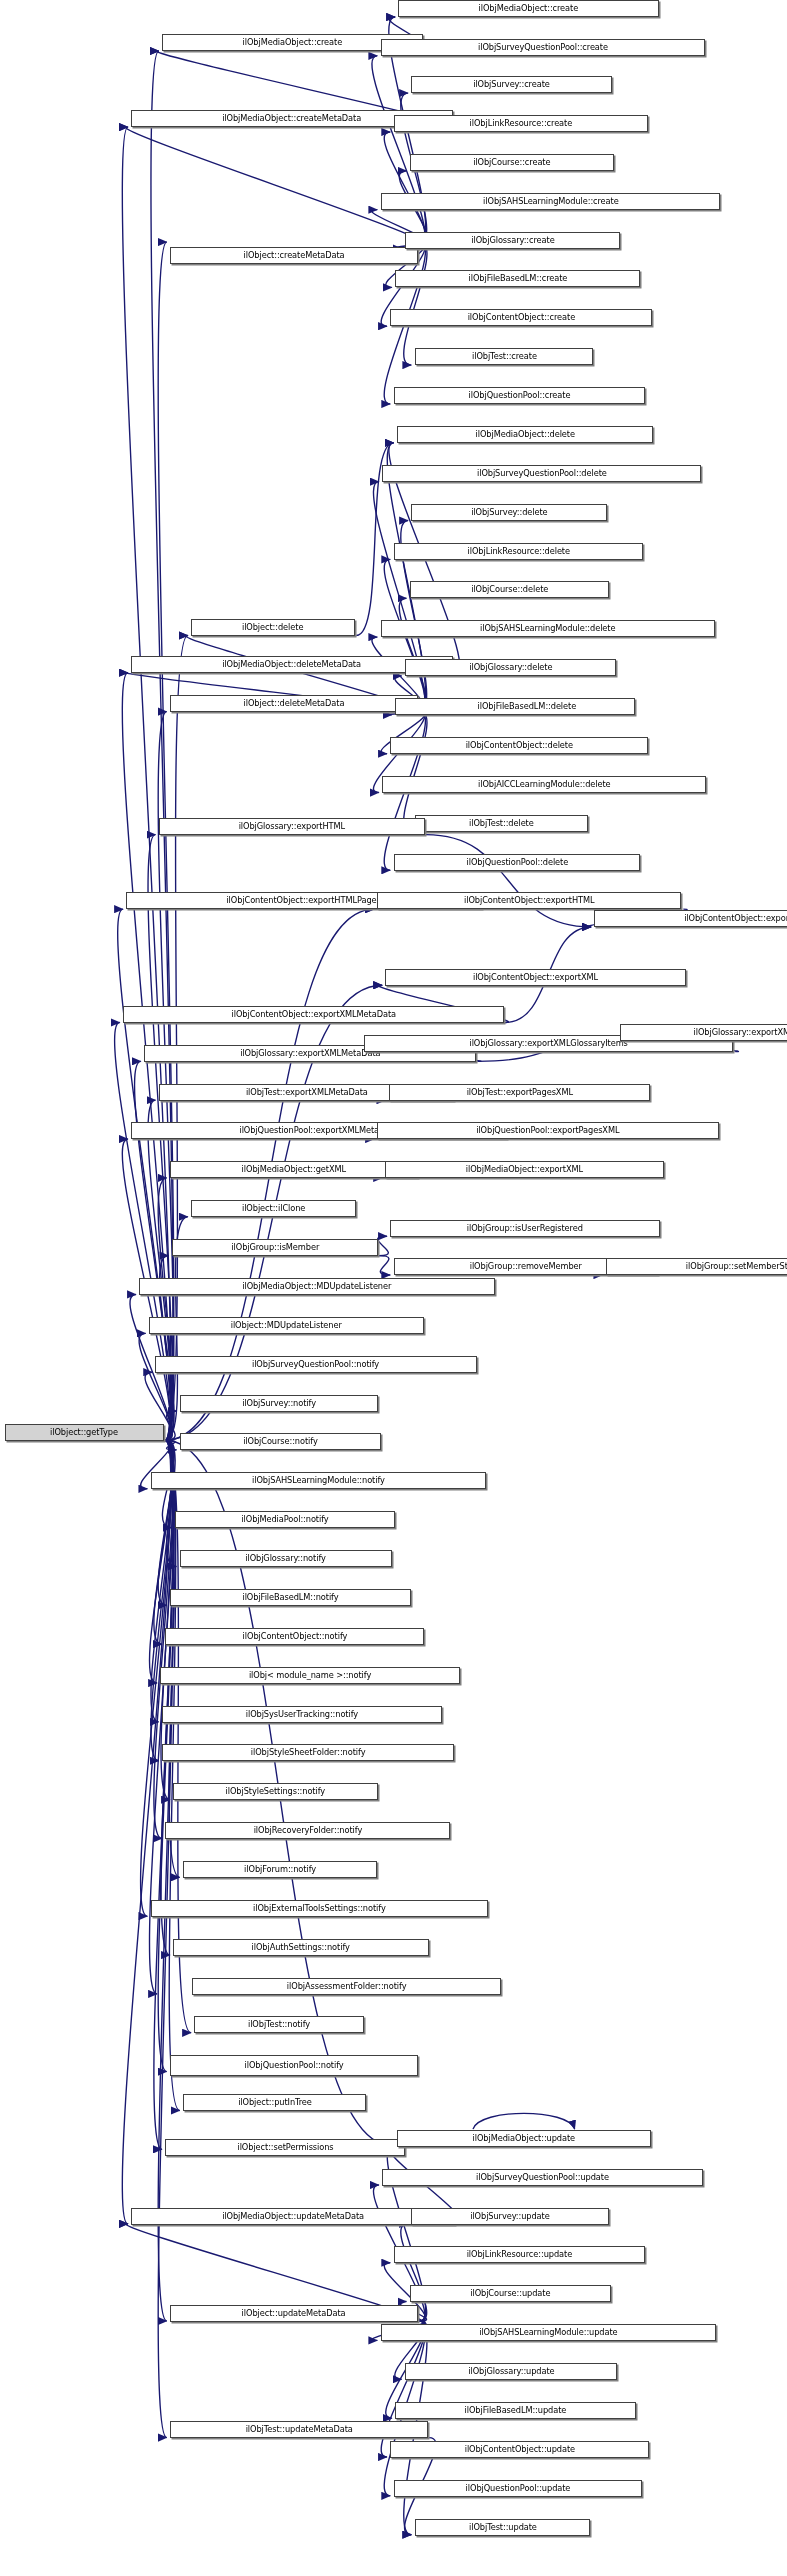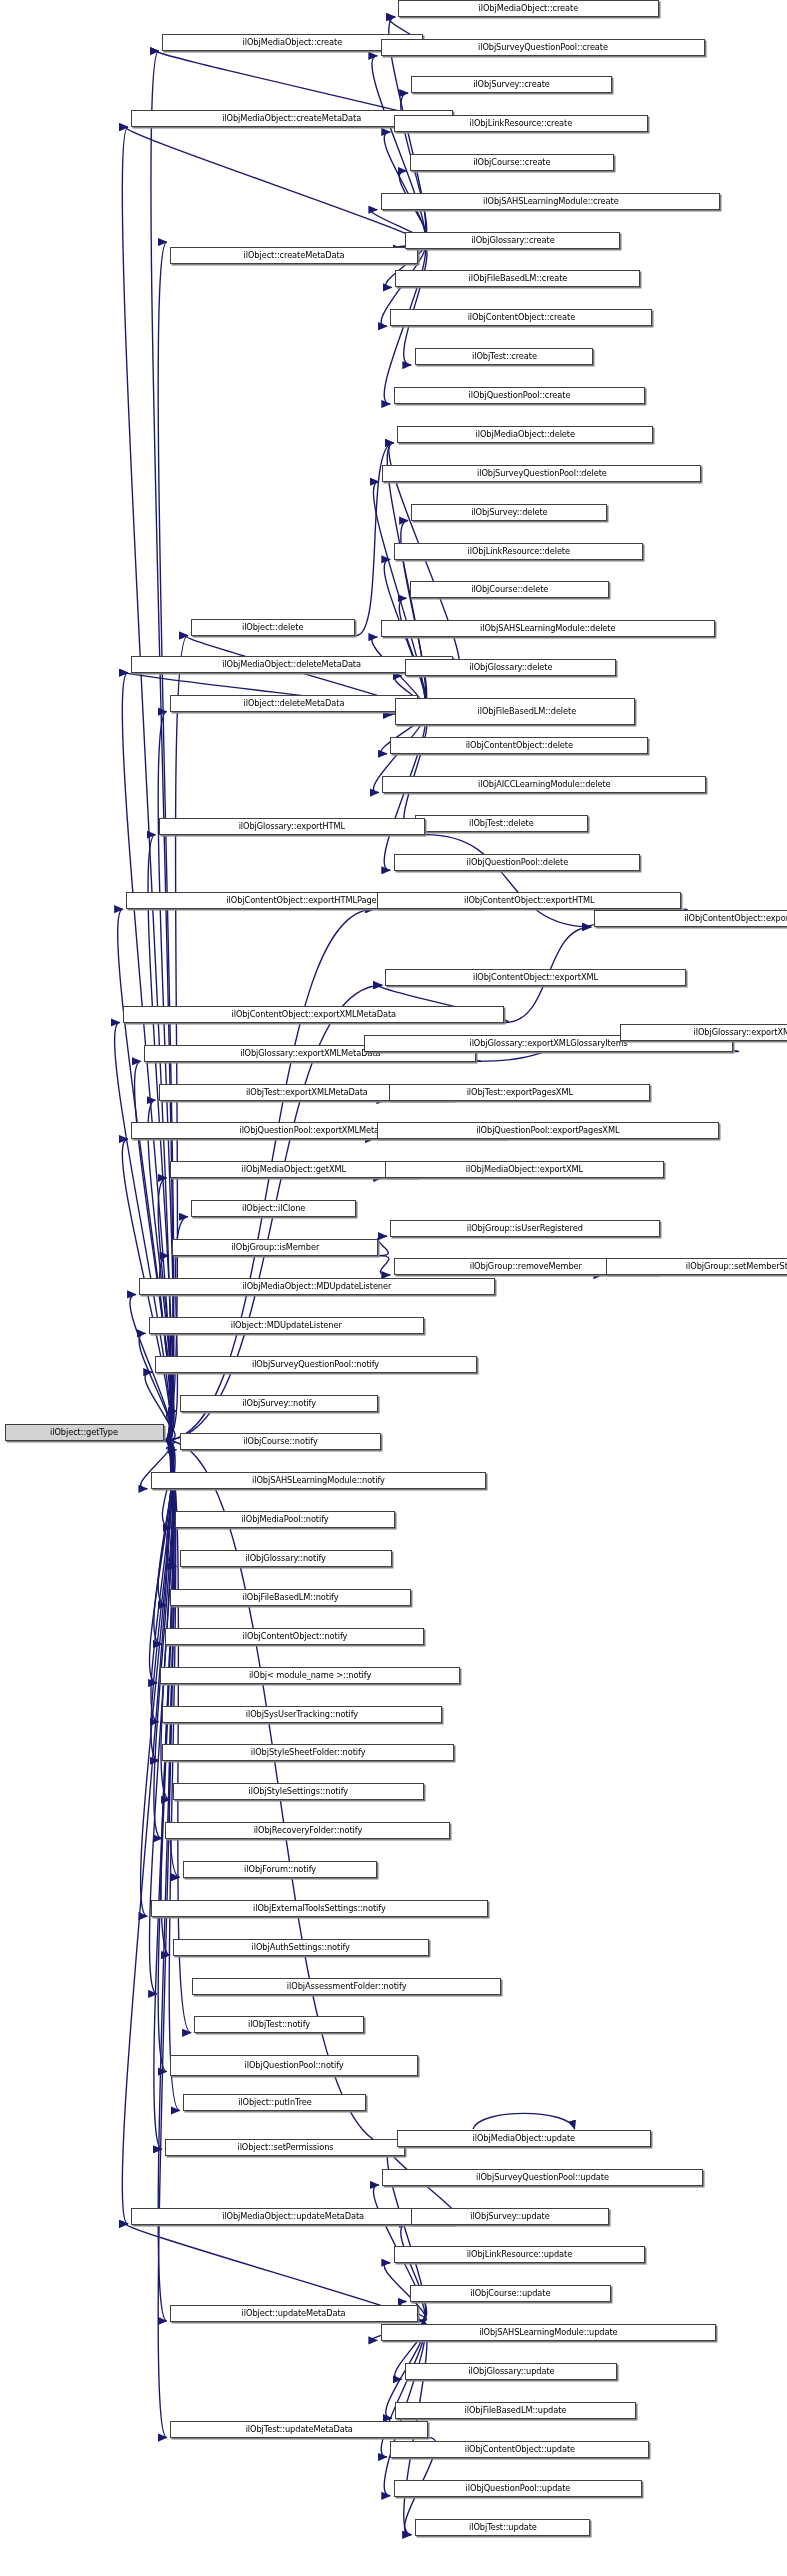--- a/index.html
+++ b/index.html
@@ -237,21 +237,21 @@
     </div>
     <div class="node shadow" style="left: 410px; top: 581px; width: 199px; height: 17px;">
       <span class="node-label">ilObjCourse::delete</span>
     </div>
     <div class="node shadow" style="left: 381px; top: 620px; width: 334px; height: 17px;">
       <span class="node-label">ilObjSAHSLearningModule::delete</span>
     </div>
     <div class="node shadow" style="left: 405px; top: 659px; width: 211px; height: 17px;">
       <span class="node-label">ilObjGlossary::delete</span>
     </div>
-    <div class="node shadow" style="left: 395px; top: 698px; width: 240px; height: 27px; padding-left: 27px;">
+    <div class="node shadow" style="left: 395px; top: 698px; width: 240px; height: 17px; padding-left: 27px;">
       <span class="node-label">ilObjFileBasedLM::delete</span>
     </div>
     <div class="node shadow" style="left: 390px; top: 737px; width: 258px; height: 17px;">
       <span class="node-label">ilObjContentObject::delete</span>
     </div>
     <div class="node shadow" style="left: 382px; top: 776px; width: 324px; height: 17px;">
       <span class="node-label">ilObjAICCLearningModule::delete</span>
     </div>
     <div class="node shadow" style="left: 415px; top: 815px; width: 173px; height: 17px;">
       <span class="node-label">ilObjTest::delete</span>
@@ -351,21 +351,21 @@
     </div>
     <div class="node shadow" style="left: 160px; top: 1667px; width: 300px; height: 17px;">
       <span class="node-label">ilObj&lt; module_name &gt;::notify</span>
     </div>
     <div class="node shadow" style="left: 162px; top: 1706px; width: 280px; height: 17px;">
       <span class="node-label">ilObjSysUserTracking::notify</span>
     </div>
     <div class="node shadow" style="left: 162px; top: 1744px; width: 292px; height: 17px;">
       <span class="node-label">ilObjStyleSheetFolder::notify</span>
     </div>
-    <div class="node shadow" style="left: 173px; top: 1783px; width: 251px; height: 17px;">
+    <div class="node shadow" style="left: 173px; top: 1783px; width: 205px; height: 17px;">
       <span class="node-label">ilObjStyleSettings::notify</span>
     </div>
     <div class="node shadow" style="left: 165px; top: 1822px; width: 285px; height: 17px;">
       <span class="node-label">ilObjRecoveryFolder::notify</span>
     </div>
     <div class="node shadow" style="left: 183px; top: 1861px; width: 194px; height: 17px;">
       <span class="node-label">ilObjForum::notify</span>
     </div>
     <div class="node shadow" style="left: 151px; top: 1900px; width: 337px; height: 17px;">
       <span class="node-label">ilObjExternalToolsSettings::notify</span>

